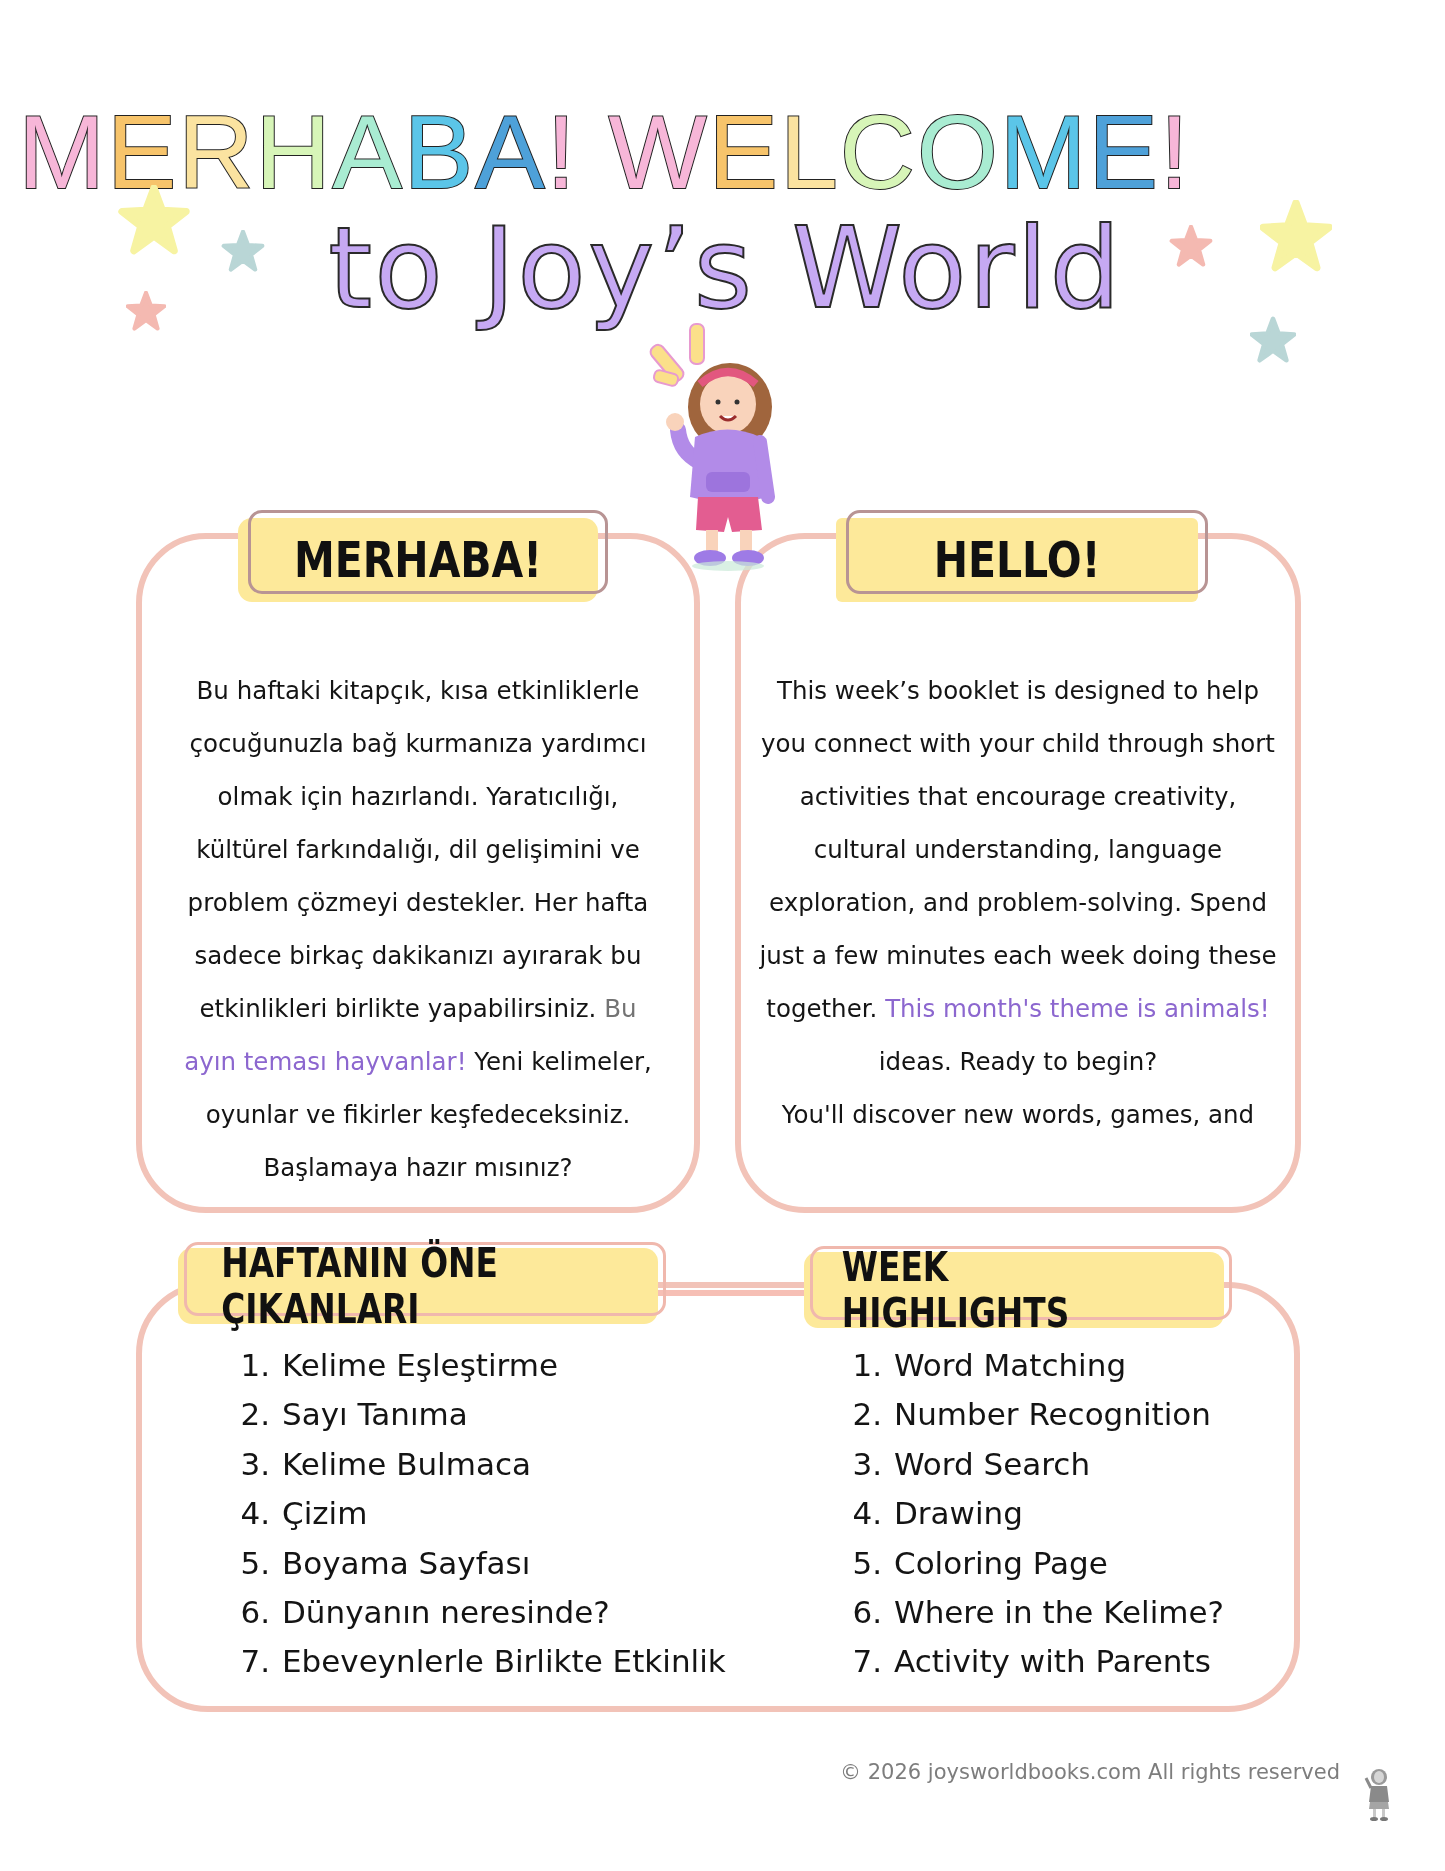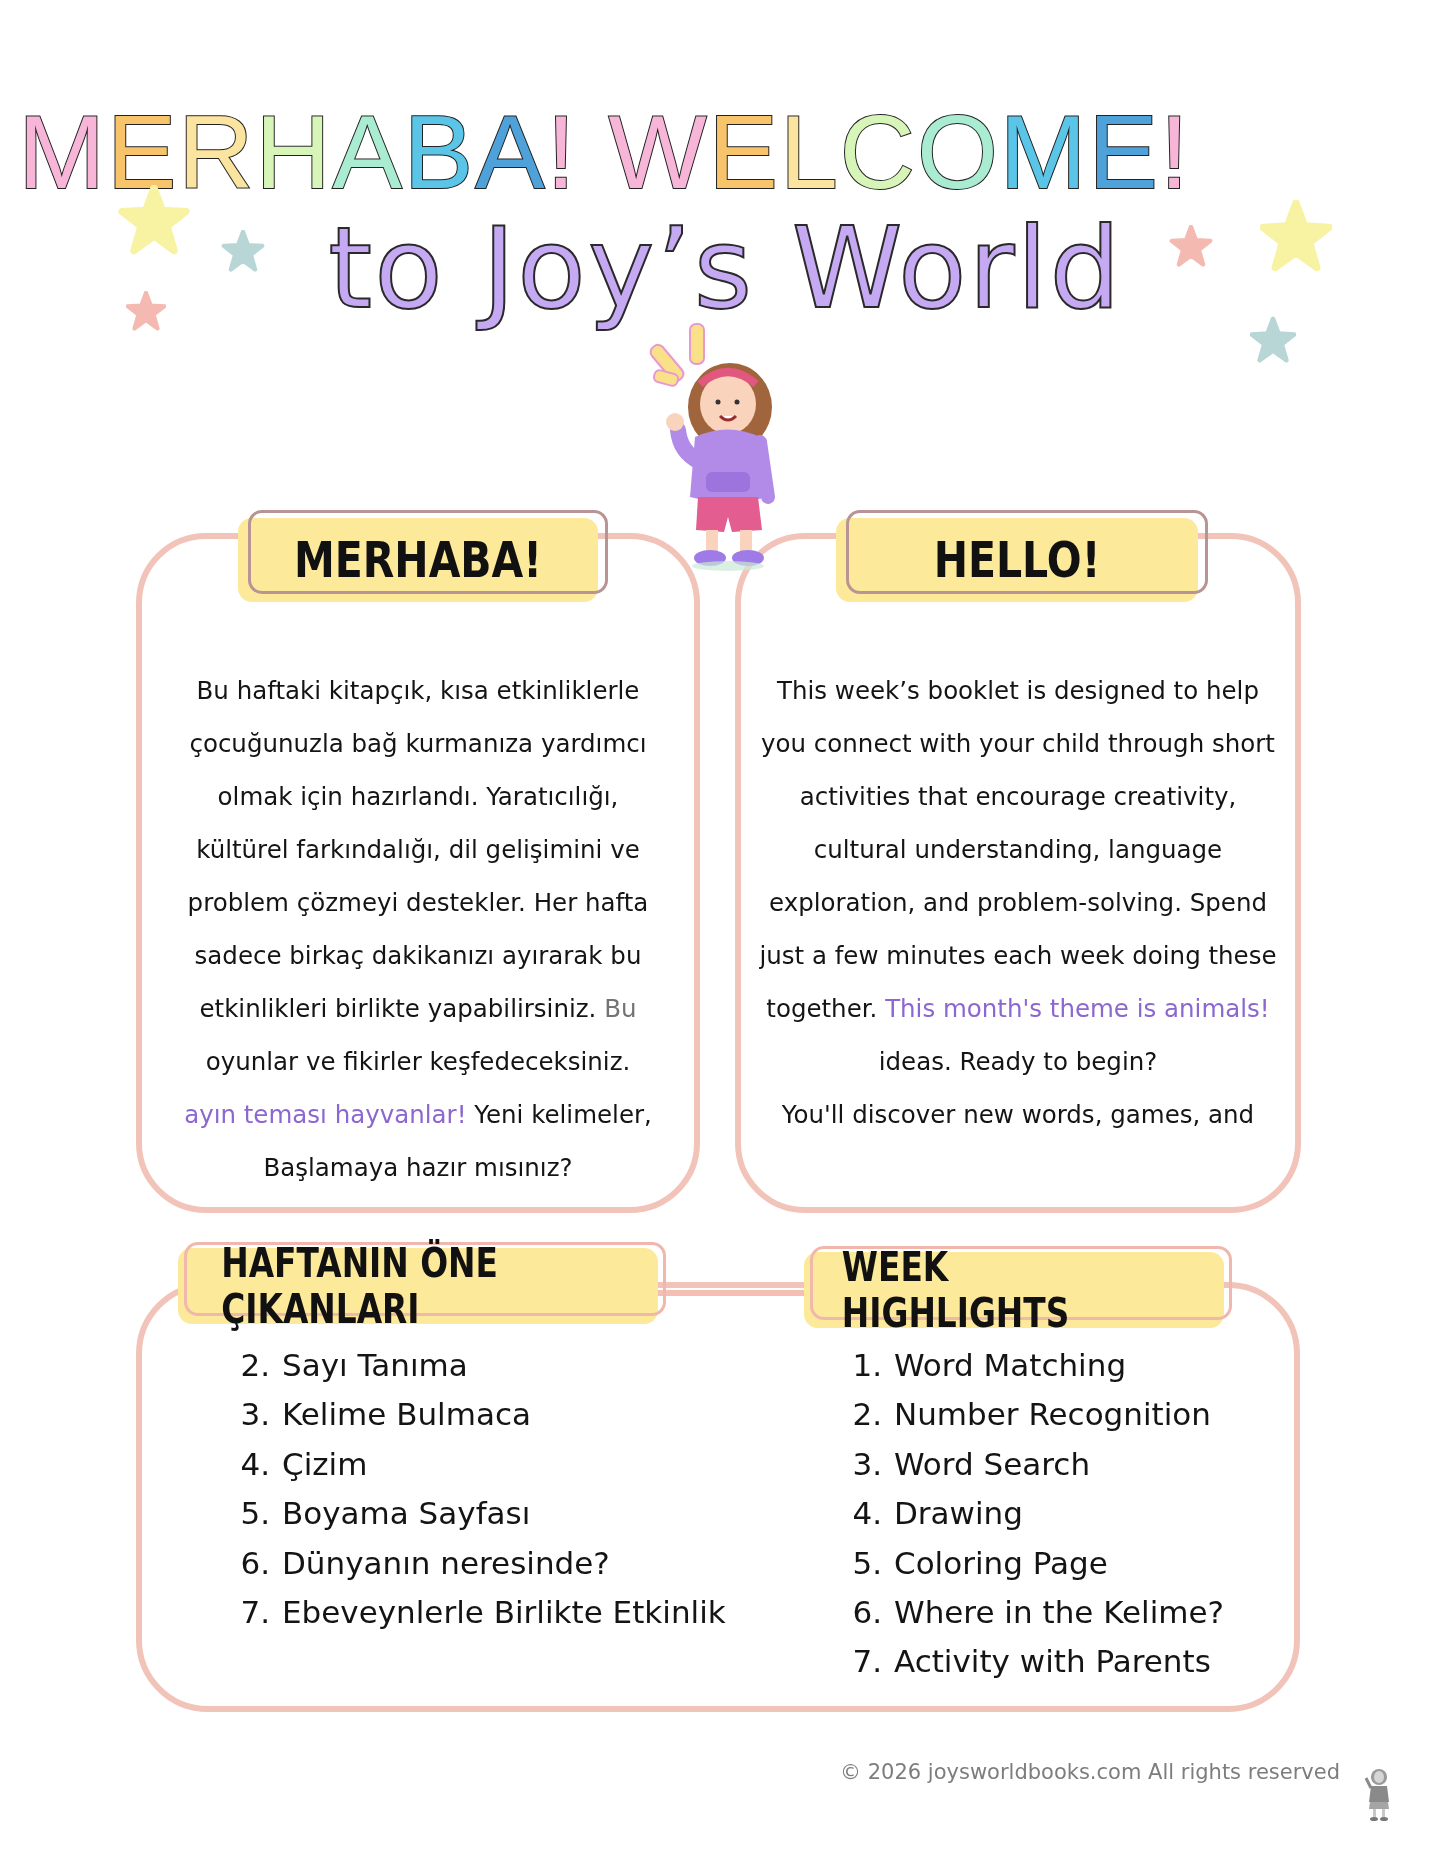--- a/index.html
+++ b/index.html
@@ -88,35 +88,35 @@
 
   <ellipse cx="70" cy="236" rx="16" ry="8" fill="#9e7be6"></ellipse>
   <ellipse cx="108" cy="236" rx="16" ry="8" fill="#9e7be6"></ellipse>
   <ellipse cx="88" cy="244" rx="36" ry="5" fill="#cbead9" opacity="0.7"></ellipse>
 </svg>
 
 <div class="badge" style="left:238px;top:518px;width:360px;height:84px;">
   <div class="outline"></div>
   <div class="label" style="font-size:50px;">MERHABA!</div>
 </div>
-<div class="badge" style="left:836px;top:518px;width:362px;height:84px;">
+<div class="badge" style="left:836px;top:518px;width:362px;height:84px;border-radius:6px;">
   <div class="outline"></div>
   <div class="label" style="font-size:50px;">HELLO!</div>
 </div>
 
 <div class="para" id="para-tr" style="left:150px;top:664px;width:536px;">
     <div><span>Bu haftaki kitapçık, kısa etkinliklerle</span></div>
     <div><span>çocuğunuzla bağ kurmanıza yardımcı</span></div>
     <div><span>olmak için hazırlandı. Yaratıcılığı,</span></div>
     <div><span>kültürel farkındalığı, dil gelişimini ve</span></div>
     <div><span>problem çözmeyi destekler. Her hafta</span></div>
     <div><span>sadece birkaç dakikanızı ayırarak bu</span></div>
     <div><span>etkinlikleri birlikte yapabilirsiniz. </span><span class="accent" style="color: #737373; text-align: right;">Bu</span></div>
+    <div><span class="accent" style="color: rgb(140, 103, 207);">ayın teması hayvanlar!</span><span> Yeni kelimeler,</span></div>
     <div><span>oyunlar ve fikirler keşfedeceksiniz.</span></div>
-    <div><span class="accent" style="color: rgb(140, 103, 207);">ayın teması hayvanlar!</span><span> Yeni kelimeler,</span></div>
     <div><span>Başlamaya hazır mısınız?</span></div>
   </div>
 <div class="para" id="para-en" style="left:750px;top:664px;width:536px;">
     <div><span>This week’s booklet is designed to help</span></div>
     <div><span>you connect with your child through short</span></div>
     <div><span>activities that encourage creativity,</span></div>
     <div><span>cultural understanding, language</span></div>
     <div><span>exploration, and problem-solving. Spend</span></div>
     <div><span>just a few minutes each week doing these</span></div>
     <div><span>together. </span><span class="accent" style="color: rgb(140, 103, 207);">This month's theme is animals!</span></div>
@@ -130,20 +130,21 @@
 <div class="badge pink" style="left:172px;top:1248px;width:480px;height:76px;margin-left:6px;">
   <div class="outline" style="left:6px;top:-6px;right:-8px;bottom:8px;"></div>
   <div class="label" style="font-size:40px;">HAFTANIN ÖNE ÇIKANLARI</div>
 </div>
 <div class="badge pink" style="left:804px;top:1252px;width:420px;height:76px;">
   <div class="outline" style="left:6px;top:-6px;right:-8px;bottom:8px;"></div>
   <div class="label" style="font-size:40px;">WEEK HIGHLIGHTS</div>
 </div>
 
 <ul class="list" id="list-tr" style="left:228px;top:1341px;">
+    <li><span class="num">1.</span><span>Kelime Eşleştirme</span></li>
     <li><span class="num">2.</span><span>Sayı Tanıma</span></li>
     <li><span class="num">3.</span><span>Kelime Bulmaca</span></li>
     <li><span class="num">4.</span><span>Çizim</span></li>
     <li><span class="num">5.</span><span>Boyama Sayfası</span></li>
     <li><span class="num">6.</span><span>Dünyanın neresinde?</span></li>
     <li><span class="num">7.</span><span>Ebeveynlerle Birlikte Etkinlik</span></li>
   </ul>
 <ul class="list" id="list-en" style="left:840px;top:1341px;">
     <li><span class="num">1.</span><span>Word Matching</span></li>
     <li><span class="num">2.</span><span>Number Recognition</span></li>

